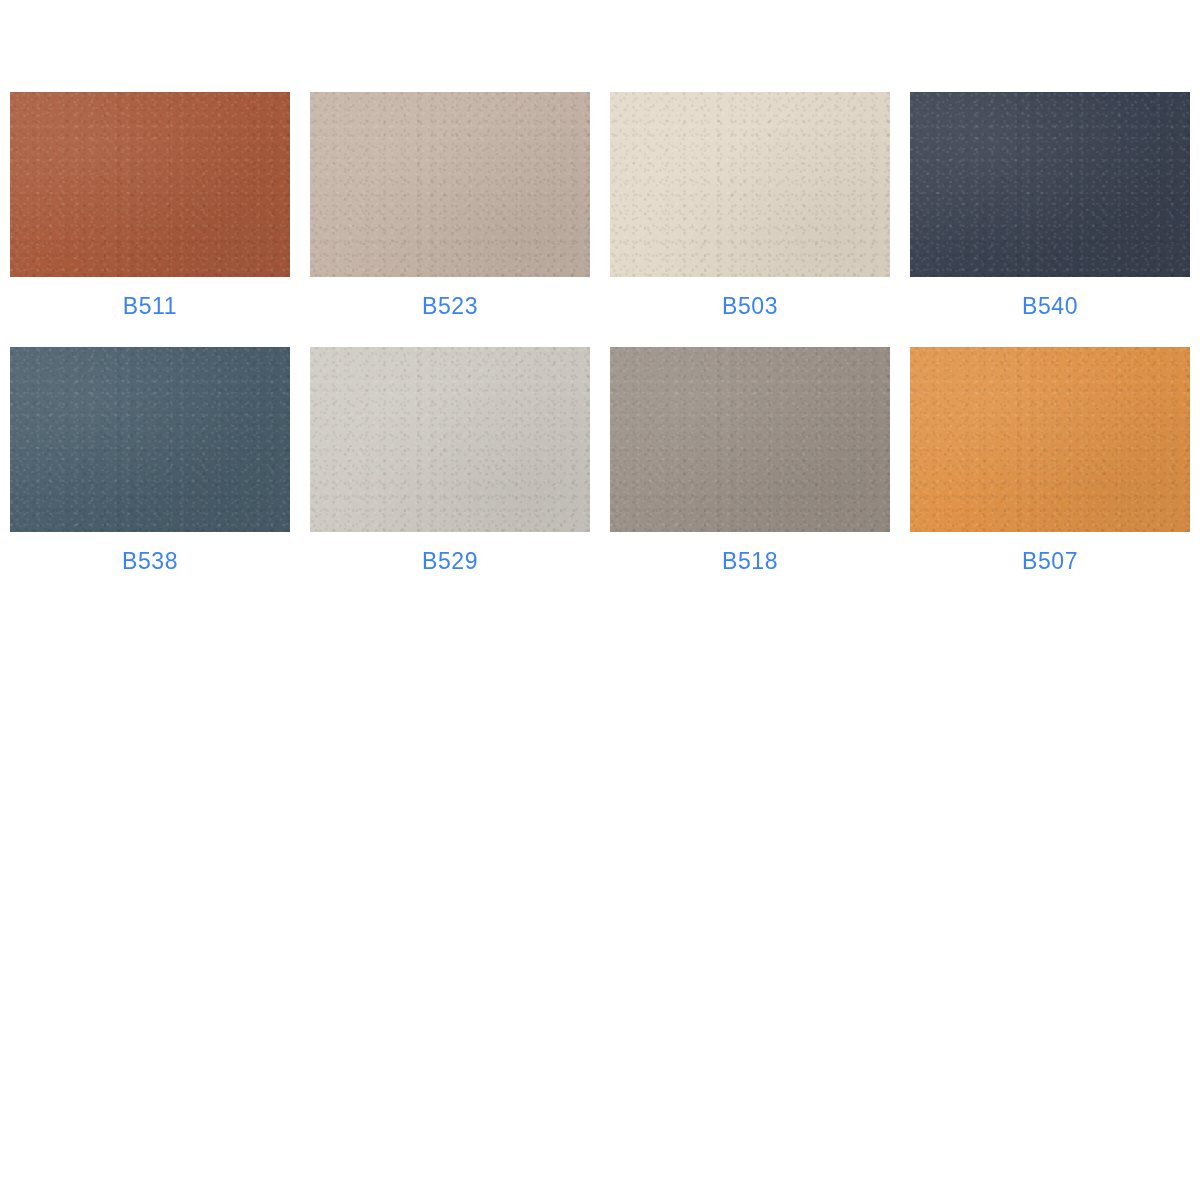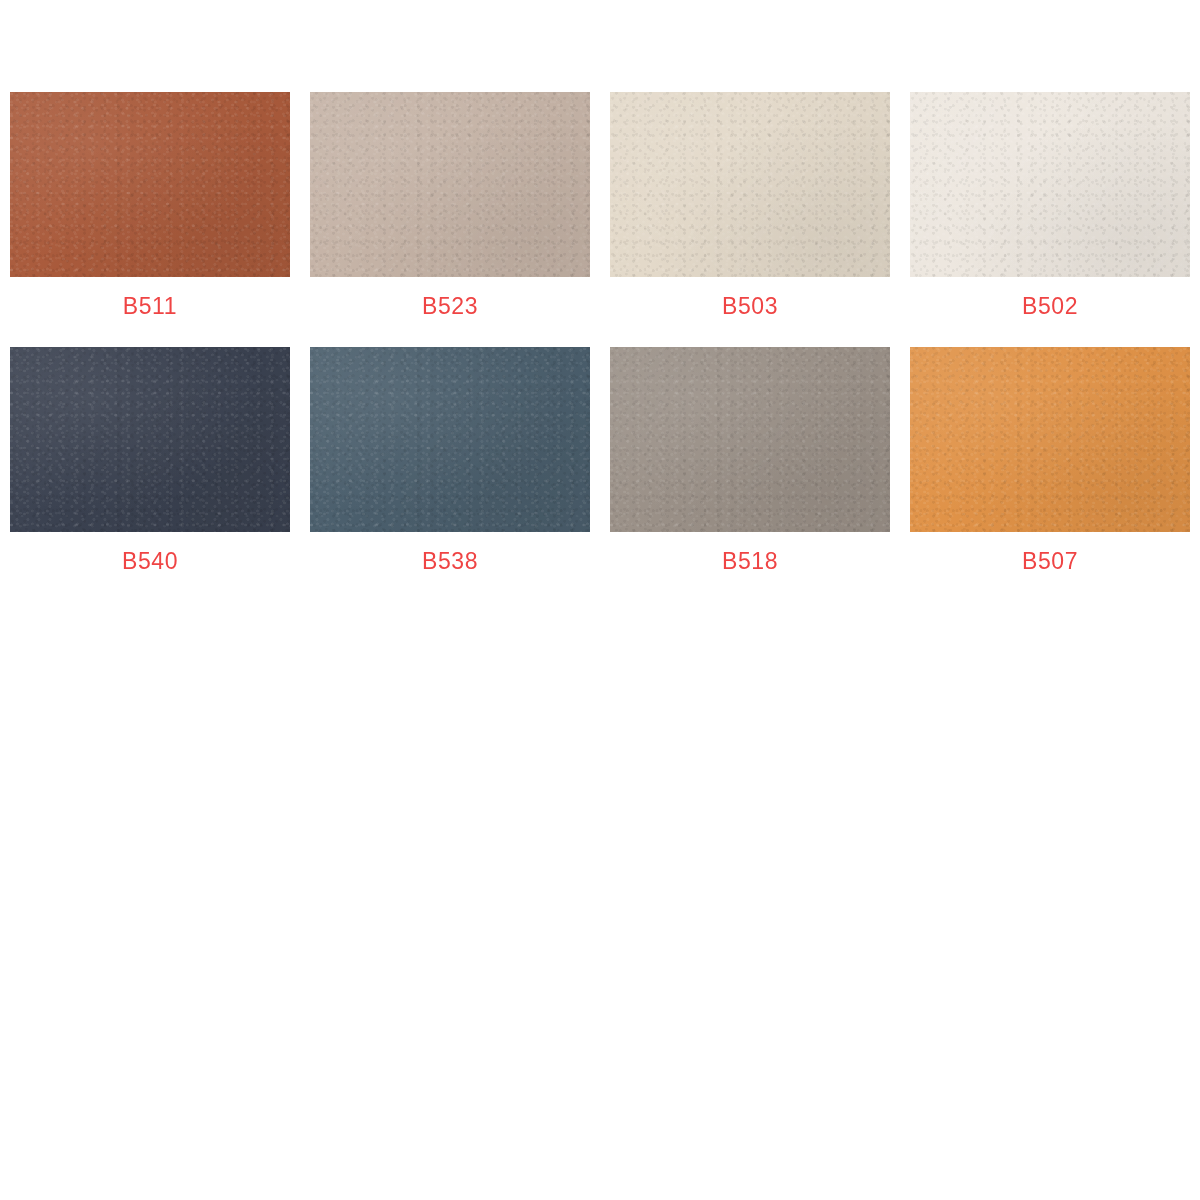--- a/index.html
+++ b/index.html
@@ -89,21 +89,21 @@
       radial-gradient(ellipse at 30% 28%, rgba(255,255,255,0.07) 0%, rgba(255,255,255,0) 62%),
       radial-gradient(ellipse at 78% 82%, rgba(0,0,0,0.045) 0%, rgba(0,0,0,0) 60%);
     pointer-events: none;
   }
 
   .swatch-label {
     margin-top: 18px;
     font-size: 23px;
     line-height: 1;
     letter-spacing: 0.6px;
-    color: #ef4444;
+    color: #3b82f6;
     text-align: center;
     font-family: "Liberation Sans", sans-serif;
   }
 
   .swatch-cell.is-empty .swatch-chip-wrap,
   .swatch-cell.is-empty .swatch-label {
     visibility: hidden;
   }
 </style>
 </head>
@@ -124,35 +124,35 @@
         <div class="swatch-label">B523</div>
       </div>
       <div class="swatch-cell">
         <div class="swatch-chip-wrap">
           <div class="swatch-chip" style="background-color: rgb(227, 217, 201);"></div>
         </div>
         <div class="swatch-label">B503</div>
       </div>
       <div class="swatch-cell">
         <div class="swatch-chip-wrap">
-          <div class="swatch-chip" style="background-color: rgb(237, 231, 223);"></div>
-        </div>
-        <div class="swatch-label">B502</div>
-      </div>
-      <div class="swatch-cell">
-        <div class="swatch-chip-wrap">
           <div class="swatch-chip" style="background-color: rgb(58, 65, 80);"></div>
         </div>
         <div class="swatch-label">B540</div>
       </div>
       <div class="swatch-cell">
         <div class="swatch-chip-wrap">
           <div class="swatch-chip" style="background-color: rgb(74, 94, 108);"></div>
         </div>
         <div class="swatch-label">B538</div>
+      </div>
+      <div class="swatch-cell">
+        <div class="swatch-chip-wrap">
+          <div class="swatch-chip" style="background-color: rgb(206, 202, 195);"></div>
+        </div>
+        <div class="swatch-label">B529</div>
       </div>
       <div class="swatch-cell">
         <div class="swatch-chip-wrap">
           <div class="swatch-chip" style="background-color: rgb(154, 144, 135);"></div>
         </div>
         <div class="swatch-label">B518</div>
       </div>
       <div class="swatch-cell">
         <div class="swatch-chip-wrap">
           <div class="swatch-chip" style="background-color: rgb(224, 146, 71);"></div>

